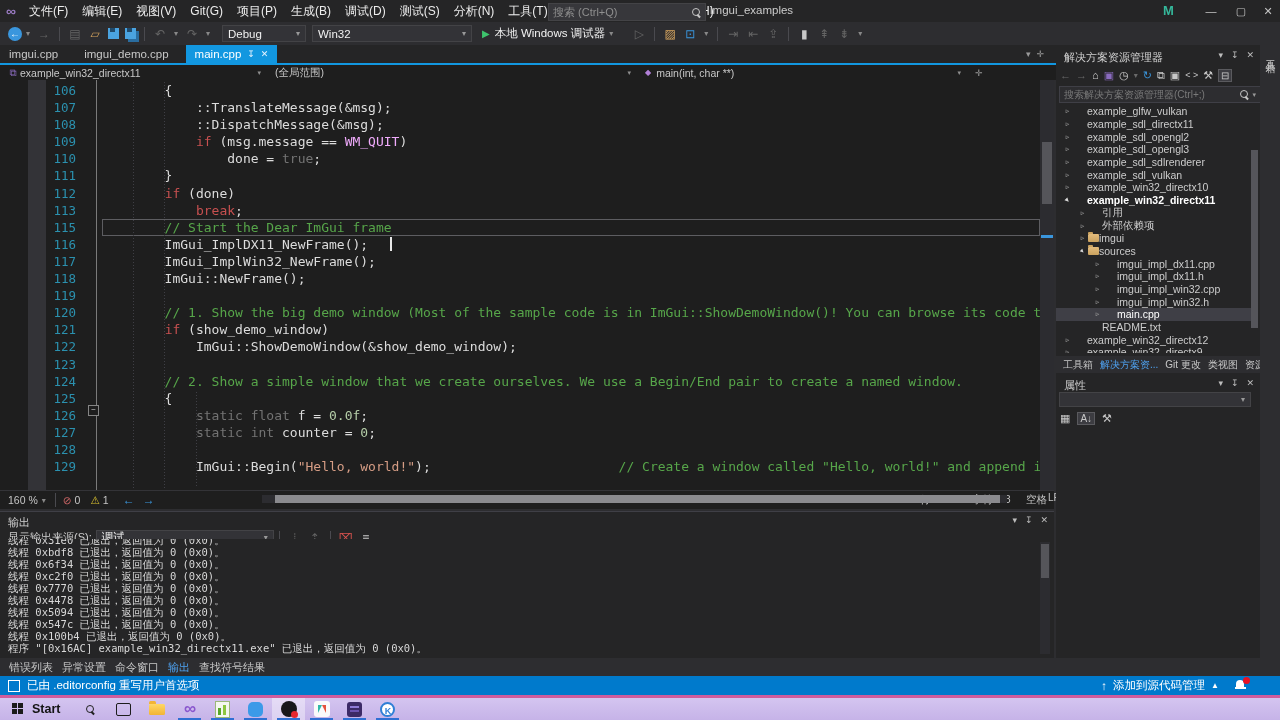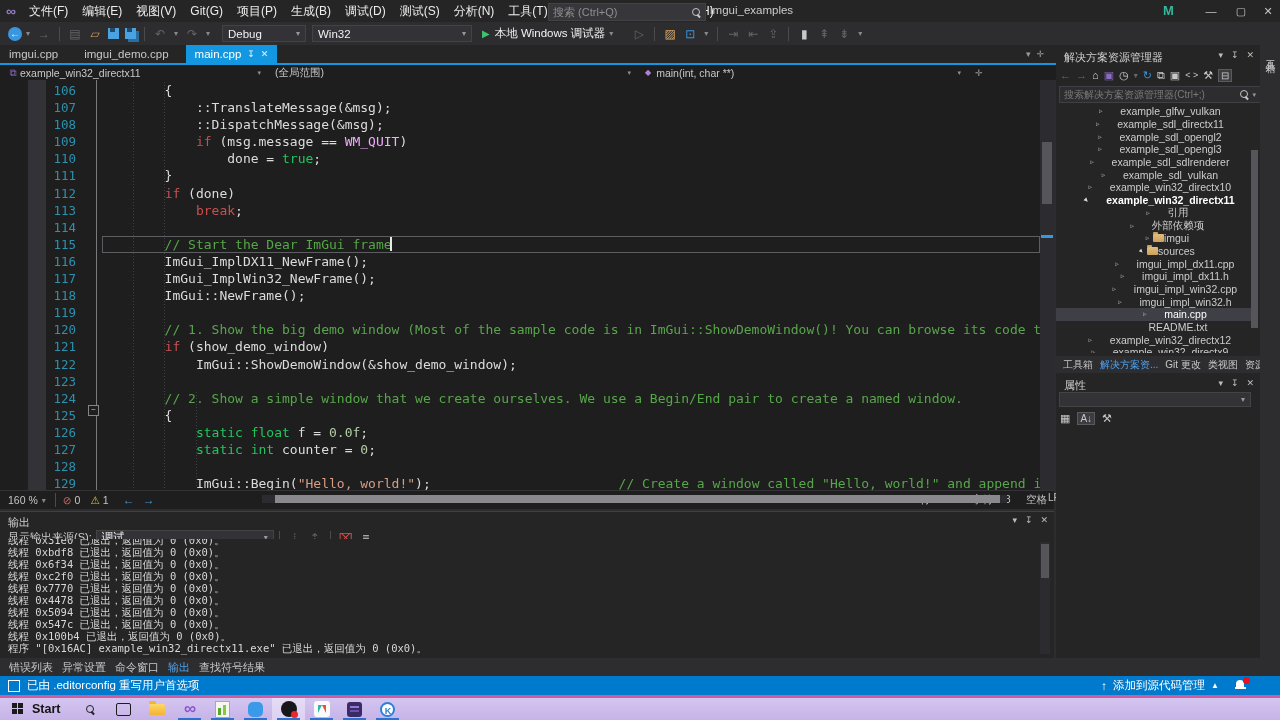--- a/index.html
+++ b/index.html
@@ -50,21 +50,21 @@
   
   #editor{left:0;top:80px;width:1040px;height:410px;background:#1e1e1e;overflow:hidden;}
   #indicator-margin{left:28px;top:80px;width:18px;height:410px;background:#333337;}
   #outline-line{left:96px;top:80px;width:1px;height:410px;background:#9a9a9a;opacity:.75;}
   .iguide{top:82px;height:406px;width:1px;background:repeating-linear-gradient(to bottom,#3f3f45 0 1px,transparent 1px 3px);}
   #code-lines{position:absolute;left:0;top:2px;width:1040px;}
   .code-line{display:flex;height:17.1px;font-family:"DejaVu Sans Mono",monospace;font-size:13px;line-height:17.1px;}
   .ln{width:102px;box-sizing:border-box;padding-right:26px;text-align:right;color:#2b91af;font-size:12.5px;flex:none;}
   .code-text{flex:1;white-space:pre;overflow:hidden;}
   .code-line.cur .code-text{box-shadow:inset 0 0 0 1px #5d5d61;}
-  .tk-d{color:#dcdcdc}.tk-k{color:#22c55e}.tk-r{color:#c75050}.tk-m{color:#f0abfc}
+  .tk-d{color:#dcdcdc}.tk-k{color:#737373}.tk-r{color:#c75050}.tk-m{color:#f0abfc}
   .tk-g{color:#57a64a}.tk-s{color:#d69d85}.tk-n{color:#b5cea8}
   #caret{left:390px;top:237px;width:2px;height:14px;background:#e8e8e8;}
   #fold-box{left:88px;top:405px;width:9px;height:9px;border:1px solid #858585;background:#1e1e1e;color:#c8c8c8;
     font-size:8px;line-height:8px;text-align:center;}
   #ed-vscroll{left:1040px;top:80px;width:14px;height:410px;background:#2c2c30;}
   #ed-vthumb{left:1042px;top:142px;width:10px;height:62px;background:#55555a;}
   #ed-vmark{left:1041px;top:235px;width:12px;height:3px;background:#3a96dd;}
   
   #edbar{left:0;top:490px;width:1054px;height:18px;background:#1e1e1e;border-top:1px solid #333337;
     display:flex;align-items:center;font-size:10.5px;color:#c5c5c5;}
@@ -125,21 +125,21 @@
     font-size:9px;line-height:15px;text-align:center;box-sizing:border-box;background:#fff;}
   
   #se-panel{left:1056px;top:45px;width:204px;height:311px;background:#252526;}
   .rp-title{position:absolute;left:8px;top:5px;font-size:11px;color:#d0d0d0;}
   #se-toolbar{position:absolute;left:4px;top:21px;width:196px;height:18px;display:flex;align-items:center;gap:5px;}
   .seico{font-size:11px;color:#c8c8c8;} .seico.dim{color:#6a6a6a;} .seico.blue{color:#3a96dd;}
   .seico.boxed{border:1px solid #5a5a5e;background:#3c3c41;padding:0 2px;font-size:10px;}
   #se-search{position:absolute;left:3px;top:41px;width:192px;height:15px;background:#2d2d30;border:1px solid #3f3f46;
     display:flex;align-items:center;justify-content:space-between;padding:0 4px;font-size:10px;color:#7a7a7a;}
   #se-tree{position:absolute;left:0;top:60px;width:198px;height:248px;overflow:hidden;}
-  .tree-row{display:flex;align-items:center;height:12.7px;font-size:10.5px;color:#cccccc;white-space:nowrap;justify-content:center;}
+  .tree-row{display:flex;align-items:center;height:12.7px;font-size:10.5px;color:#cccccc;white-space:nowrap;}
   .tree-row.sel{background:#3f3f46;color:#ffffff;}
   .tree-row.bold{font-weight:bold;color:#ffffff;}
   .tr-arrow{width:11px;flex:none;text-align:center;font-size:7px;color:#a8a8a8;}
   .tr-arrow.ar-e{transform:rotate(45deg);color:#d8d8d8;}
   .tr-icon{width:14px;flex:none;text-align:center;font-size:9px;line-height:12px;}
   .fi-proj{color:#8a6bbf;font-size:10px;} .fi-ref{color:#8ec8e8;} .fi-ext{color:#7a9ac4;}
   .fi-cpp{color:#9b7cc4;font-weight:bold;font-size:8.5px;letter-spacing:-1px;}
   .fi-h{color:#569cd6;font-weight:bold;font-size:10px;font-family:"DejaVu Sans Mono",monospace;}
   .fi-txt{color:#bdbdbd;}
   .fi-folder,.fi-folder-open{position:relative;display:inline-block;width:11px;height:8px;
@@ -318,24 +318,20 @@
           <span class="code-text"><span class="tk-d">        }</span></span>
         </div>
         <div class="code-line">
           <span class="ln">112</span>
           <span class="code-text"><span class="tk-d">        </span><span class="tk-r">if</span><span class="tk-d"> (done)</span></span>
         </div>
         <div class="code-line">
           <span class="ln">113</span>
           <span class="code-text"><span class="tk-d">            </span><span class="tk-r">break</span><span class="tk-d">;</span></span>
         </div>
-        <div class="code-line">
-          <span class="ln">114</span>
-          <span class="code-text"></span>
-        </div>
         <div class="code-line cur">
           <span class="ln">115</span>
           <span class="code-text"><span class="tk-g">        // Start the Dear ImGui frame</span></span>
         </div>
         <div class="code-line">
           <span class="ln">116</span>
           <span class="code-text"><span class="tk-d">        ImGui_ImplDX11_NewFrame();</span></span>
         </div>
         <div class="code-line">
           <span class="ln">117</span>

